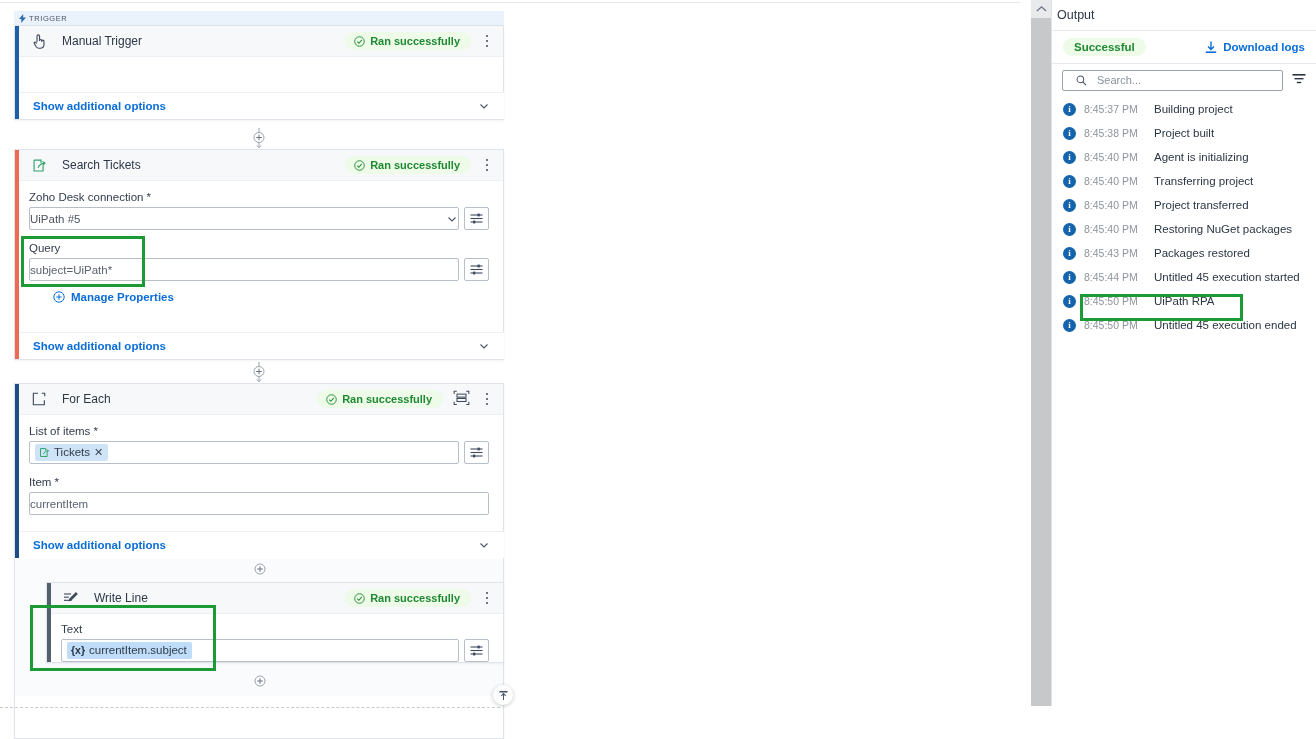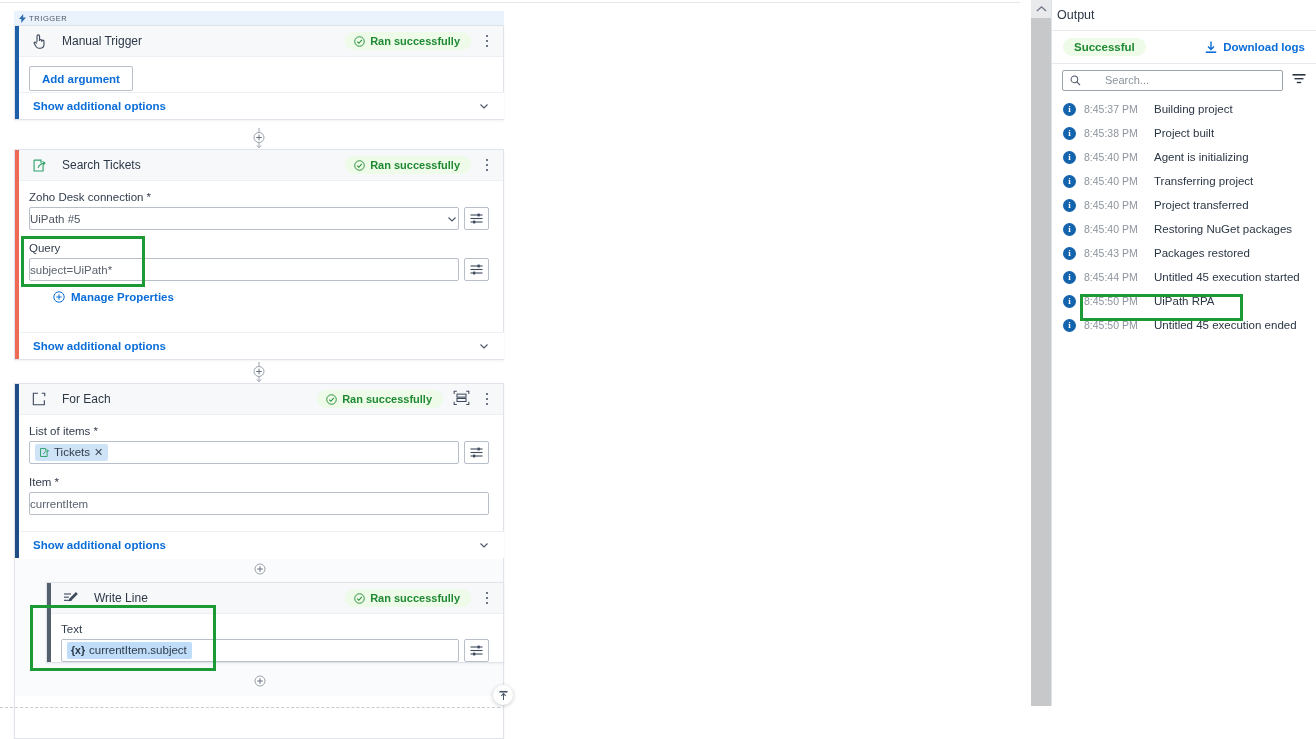--- a/index.html
+++ b/index.html
@@ -109,21 +109,21 @@
 
   
   .outpanel { position:absolute; left:1051px; top:0; width:265px; height:706px; background:#ffffff; border-left:1px solid #dfe3e8; }
   .out-head { height:31px; display:flex; align-items:center; padding-left:5px; border-bottom:1px solid #e6e9ee; }
   .out-head .t { font-size:12.5px; color:#2c3847; }
   .out-status { height:33px; display:flex; align-items:center; padding:0 11px; border-bottom:1px solid #e6e9ee; }
   .pill-succ { background:#edfbe8; color:#1f8a33; font-weight:700; font-size:11.5px; border-radius:11px; padding:3px 11px;text-align:right; }
   .dl { margin-left:auto; display:flex; align-items:center; gap:6px; color:#0b6dd8; font-size:11.5px; font-weight:700; }
   .dl svg { flex:0 0 auto; }
   .out-search { height:32px; display:flex; align-items:center; padding:0 10px; gap:9px; }
-  .searchbox { flex:1 1 auto; height:21px; border:1px solid #9aa2ad; border-radius:2px; display:flex; align-items:center; gap:24px; padding:0 7px; }
+  .searchbox { flex:1 1 auto; height:21px; border:1px solid #9aa2ad; border-radius:2px; display:flex; align-items:center; gap:10px; padding:0 13px; }
   .searchbox .ph { color:#8a929d; font-size:11px; }
   .filt { width:14px; height:14px; flex:0 0 auto; }
   .logs { padding-top:1px; }
   .logrow { height:24px; display:flex; align-items:center; padding-left:11px; gap:8px; position:relative; }
   .logrow .i { width:13px; height:13px; border-radius:50%; background:#1463ad; color:#fff; font-size:9px; font-weight:700; display:flex; align-items:center; justify-content:center; flex:0 0 auto; font-family:"Liberation Serif", serif; }
   .logrow .ts { color:#8d949e; font-size:10.5px; width:62px; flex:0 0 auto; }
   .logrow .msg { color:#2b3644; font-size:11.5px; }
 </style>
 </head>
 <body>
@@ -161,25 +161,20 @@
             <circle cx="6" cy="6" r="5.2" fill="none" stroke="#1f8a33" stroke-width="1"></circle>
             <path d="M3.6 6.1l1.7 1.8 3.2-3.6" fill="none" stroke="#1f8a33" stroke-width="1.1"></path>
           </svg>
           <span>Ran successfully</span>
         </span>
         <span class="kebab">
             <i></i>
             <i></i>
             <i></i>
           </span>
-      </div>
-      <div class="card-body" style="padding-top:9px;">
-        <div style="display:inline-flex; align-items:center; justify-content:center; height:25px; padding:0 12px; border:1px solid #b8bfc9; border-radius:2px; color:#0b6dd8; font-size:11.5px; font-weight:700;">
-          <span>Add argument</span>
-        </div>
       </div>
       <div class="show-opts" style="position:absolute; left:4px; bottom:0; width:485px;">
         <span>Show additional options</span>
         <svg class="chev2" viewBox="0 0 12 12">
             <path d="M2.5 4.5L6 8l3.5-3.5" fill="none" stroke="#4a5668" stroke-width="1.1"></path>
           </svg>
       </div>
     </div>
 
     <div class="conn" style="left:251px; top:124px;">

